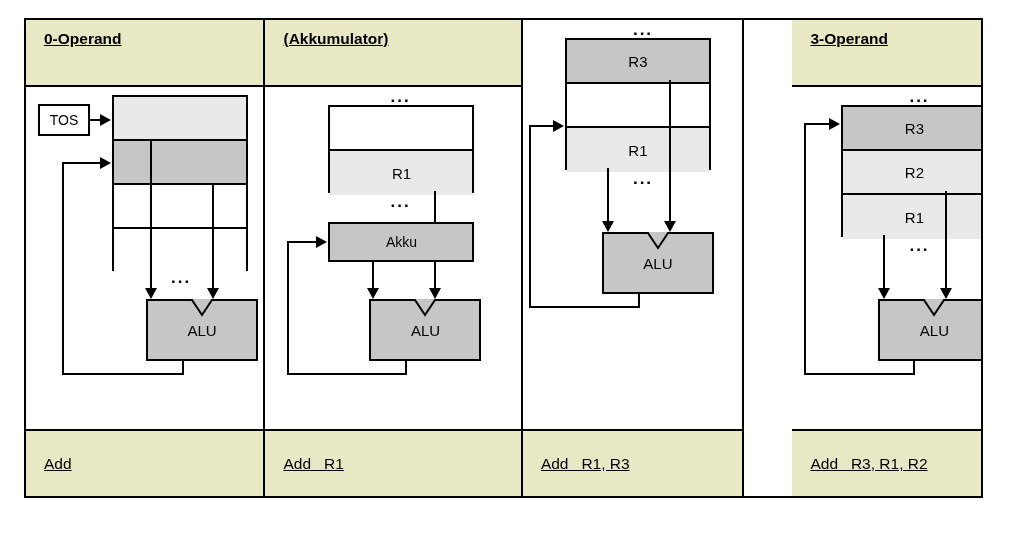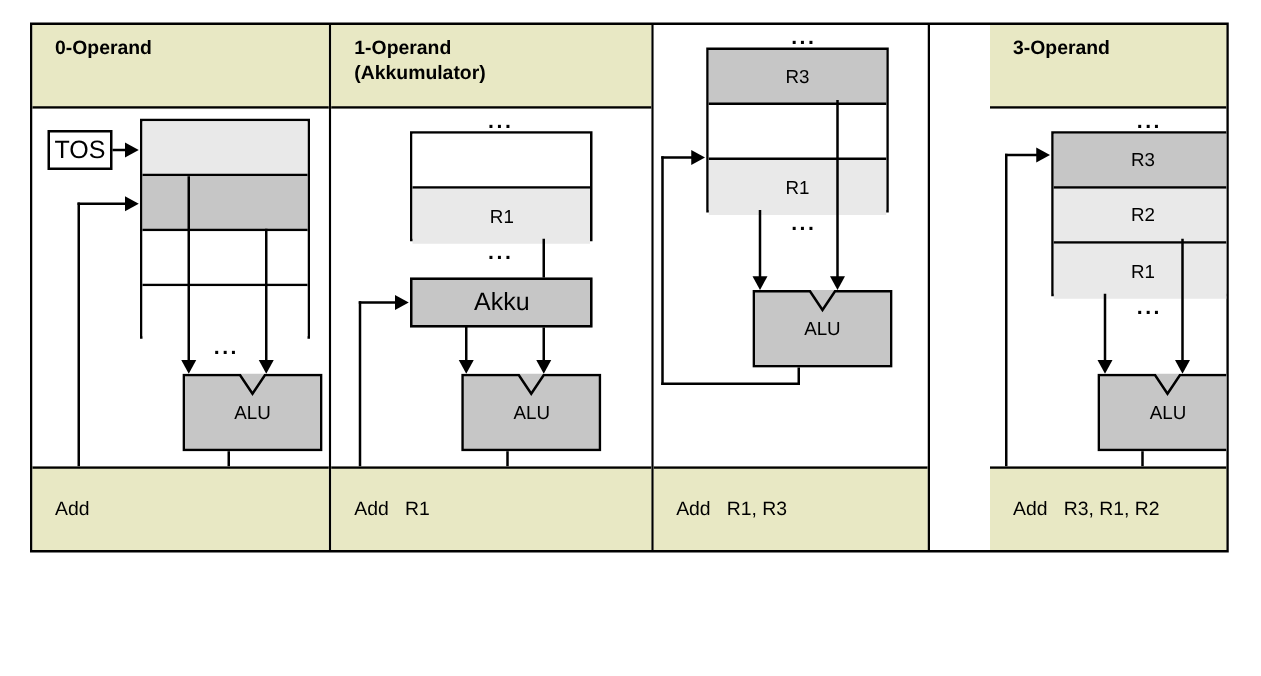--- a/index.html
+++ b/index.html
@@ -13,24 +13,25 @@
     font-family: "Liberation Sans", sans-serif;
     position: relative;
     overflow: hidden;
   }
 
   #root {
     position: absolute;
     left: 24px;
     top: 18px;
     width: 959px;
-    height: 424px;
+    height: 480px;
     border: 2px solid #000;
     box-sizing: border-box;
     display: flex;
+    text-decoration: underline;
   }
 
   .col {
     position: relative;
     box-sizing: border-box;
     border-right: 2px solid #000;
     display: flex;
     flex-direction: column;
   }
   .col:last-child { border-right: none; }
@@ -73,21 +74,21 @@
   }
 
   
   .box {
     position: absolute;
     box-sizing: border-box;
     border: 2px solid #000;
     display: flex;
     align-items: center;
     justify-content: center;
-    font-size: 20px;
+    font-size: 14px;
     color: #000;
     background: #ffffff;
   }
   .fill-light  { background: #e9e9e9; }
   .fill-mid    { background: #c6c6c6; }
   .fill-white  { background: #ffffff; }
 
   .cellstack {
     position: absolute;
     box-sizing: border-box;
@@ -206,21 +207,20 @@
         </svg>
         <div class="lbl">ALU</div>
       </div>
     </div>
 
     <div class="footer">Add</div>
   </div>
 
   <div class="col col-1">
     <div class="header">
-      <span class="ln">1-Operand</span>
       <span class="ln">(Akkumulator)</span>
     </div>
 
     <div class="diagram">
       <div class="dots" style="left:125px; top:5px;">...</div>
 
       <div class="cellstack" style="left:63px; top:18px; width:146px; height:88px;">
         <div class="cell fill-white" style="height:44px;">
             <span></span>
           </div>

